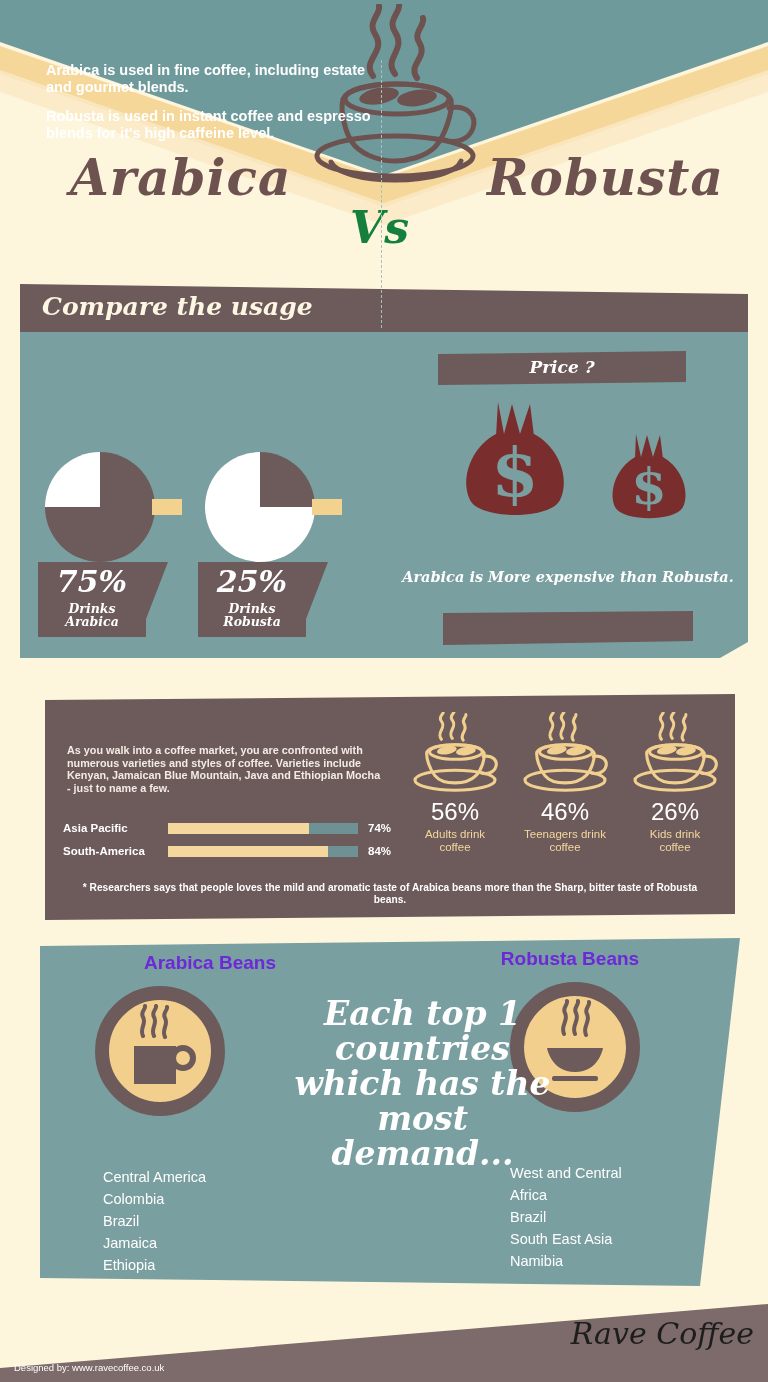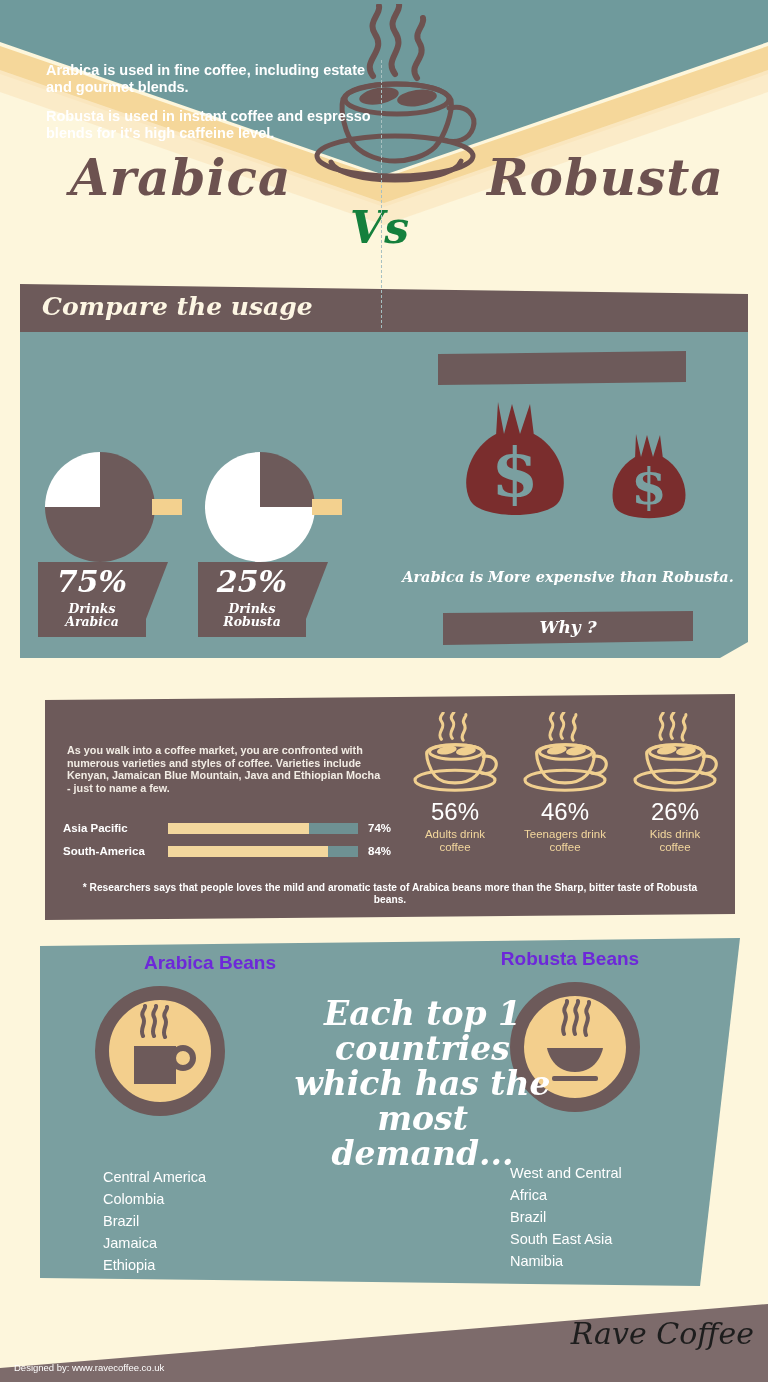--- a/index.html
+++ b/index.html
@@ -267,40 +267,40 @@
 
   <div class="stat-card stat-b">
     <div class="stat-num">25%</div>
     <div class="stat-lbl">
       <span>Drinks</span><br>
       <span>Robusta</span>
     </div>
   </div>
 
   <div class="price-pill"></div>
+  <div class="price-pill-text">Price ?</div>
 
   <div class="bag-big">
     <svg viewBox="0 0 110 125" width="110" height="125">
       <path d="M38 2 L44 34 L52 4 L60 34 L70 4 L74 36 L36 36 Z" fill="#7a2d2d"></path>
       <path d="M36 34 C10 48, 0 80, 10 100 C20 120, 90 120, 100 100 C110 80, 100 48, 74 34 Z" fill="#7a2d2d"></path>
       <text x="55" y="96" font-family="DejaVu Serif, serif" font-size="68" font-weight="bold" fill="#7a9fa0" text-anchor="middle">$</text>
     </svg>
   </div>
 
   <div class="bag-small">
     <svg viewBox="0 0 82 93" width="82" height="93">
       <path d="M28 2 L33 25 L39 3 L45 25 L52 3 L55 27 L27 27 Z" fill="#7a2d2d"></path>
       <path d="M27 25 C8 36, 0 60, 7 75 C15 90, 67 90, 75 75 C82 60, 74 36, 55 25 Z" fill="#7a2d2d"></path>
       <text x="41" y="72" font-family="DejaVu Serif, serif" font-size="51" font-weight="bold" fill="#7a9fa0" text-anchor="middle">$</text>
     </svg>
   </div>
 
   <div class="price-note">Arabica is More expensive than Robusta.</div>
   <div class="why-pill"></div>
-  <div class="why-pill-text">Why ?</div>
 
   <div class="sec2">
     <div class="sec2-bg"></div>
     <div class="sec2-sub">As you walk into a coffee market, you are confronted with numerous varieties and styles of coffee. Varieties include Kenyan, Jamaican Blue Mountain, Java and Ethiopian Mocha - just to name a few.</div>
 
     <div class="bars">
       <div class="bar-row">
         <div class="bar-label">Asia Pacific</div>
         <div class="bar-track">
           <div class="bar-fill" style="width:74%"></div>

